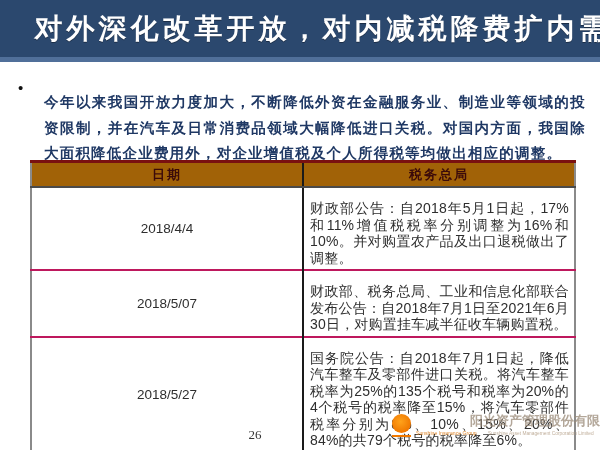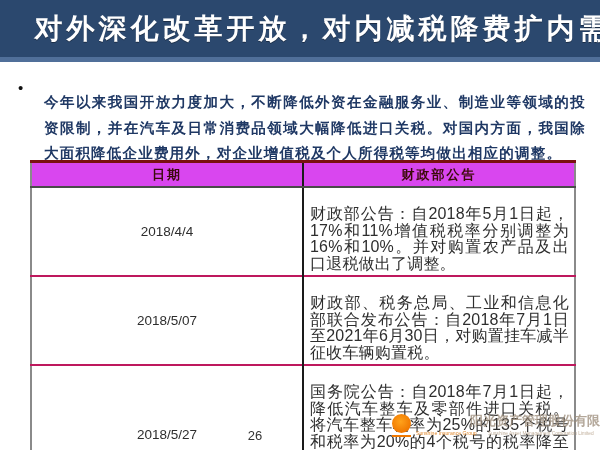--- a/index.html
+++ b/index.html
@@ -24,39 +24,39 @@
     color:#1f3864;font-size:14.5px;font-weight:600;line-height:25.5px;
     text-align:justify;letter-spacing:1.2px;margin-top:15px;
   }
   
   table.policy{
     position:absolute;left:30px;top:160px;width:546px;
     border-collapse:collapse;table-layout:fixed;
     border-left:2px solid #8a8a8a;border-right:2px solid #8a8a8a;border-bottom:3px solid #8a8a8a;
   }
   table.policy th{
-    background:#d946ef;color:#3b0a0a;font-weight:bold;font-size:13px;
+    background:#a16207;color:#3b0a0a;font-weight:bold;font-size:13px;
     height:21px;padding:1px 8px;letter-spacing:2px;
     border-top:3px solid #7a1010;border-bottom:2px solid #4a4a4a;
   }
   table.policy th.col-measure{border-left:2px solid #1a1a1a;}
   table.policy td{
     border-top:2px solid #be185d;vertical-align:middle;
     color:#2e2e2e;background:#ffffff;
   }
   table.policy tr:first-child td{border-top:none;}
   td.cell-date{width:144px;text-align:center;font-size:13.5px;padding:2px 4px;color:#333;}
   td.cell-measure{
-    border-left:2px solid #1a1a1a;font-size:16px;line-height:16.5px;
-    padding:18px 5px 3px 6px;text-align:justify;letter-spacing:.2px;
+    border-left:2px solid #1a1a1a;font-size:14px;line-height:16.5px;
+    padding:12px 5px 3px 6px;text-align:justify;letter-spacing:.2px;
   }
   
   .page-number{
     position:absolute;left:0;right:90px;bottom:7px;text-align:center;
-    font-size:13px;color:#333;
+    font-size:13px;color:#333;font-family:Liberation Serif, serif;
   }
   .logo{
     position:absolute;right:8px;bottom:4px;width:200px;height:34px;
   }
   .logo-sun{
     position:absolute;left:0;top:2px;width:19px;height:19px;border-radius:50%;
     background:radial-gradient(circle at 45% 40%, #ffa21a 0%, #f07800 70%);
   }
   .logo-sun-bar{position:absolute;left:0;top:23px;width:19px;height:2px;background:#f07800;}
   .logo-cn{
@@ -85,21 +85,21 @@
 
 <div class="bullet-row">
   <div class="bullet-marker">•</div>
   <div class="bullet-text">今年以来我国开放力度加大，不断降低外资在金融服务业、制造业等领域的投资限制，并在汽车及日常消费品领域大幅降低进口关税。对国内方面，我国除大面积降低企业费用外，对企业增值税及个人所得税等均做出相应的调整。</div>
 </div>
 
 <table class="policy">
   <thead>
     <tr>
       <th class="col-date">日期</th>
-      <th class="col-measure">财政部公告</th>
+      <th class="col-measure">税务总局</th>
     </tr>
   </thead>
   <tbody id="policy-rows">
       <tr>
         <td class="cell-date">2018/4/4</td>
         <td class="cell-measure">财政部公告：自2018年5月1日起，17%和11%增值税税率分别调整为16%和10%。并对购置农产品及出口退税做出了调整。</td>
       </tr>
       <tr>
         <td class="cell-date">2018/5/07</td>
         <td class="cell-measure">财政部、税务总局、工业和信息化部联合发布公告：自2018年7月1日至2021年6月30日，对购置挂车减半征收车辆购置税。</td>

